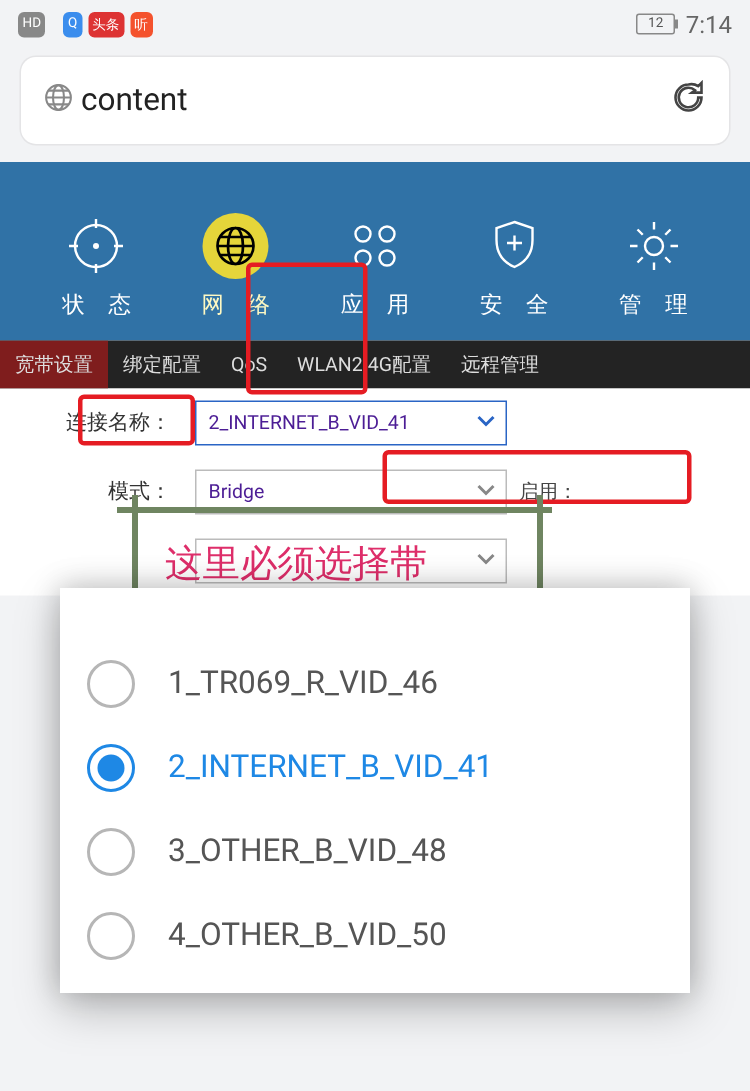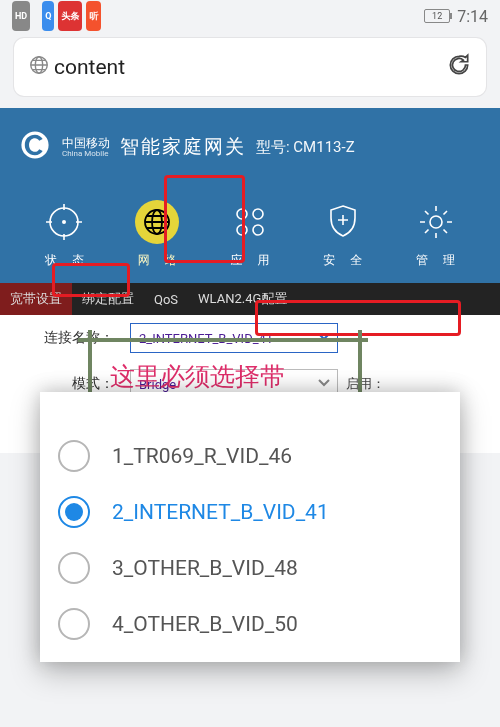--- a/index.html
+++ b/index.html
@@ -1,38 +1,38 @@
 <!DOCTYPE html>
 <html><head>
 <meta charset="utf-8">
 <style>
 html,body{margin:0;padding:0;font-family:-apple-system,BlinkMacSystemFont,"Segoe UI",Roboto,Arial,sans-serif;background:#f2f3f5;width:500px;height:727px;overflow:hidden;position:relative}
 .status-bar{height:32px;background:#f2f3f5;display:flex;align-items:center;padding:0 12px;font-size:13px;color:#555;justify-content:space-between}
 .status-left,.status-right{display:flex;gap:4px;align-items:center}
 .sb-ico{display:inline-flex;align-items:center;justify-content:center}
-.badge{background:#888;color:#fff;border-radius:4px;padding:0 3px;font-size:9px;font-weight:700;height:30px;display:inline-flex;align-items:center}
+.badge{background:#888;color:#fff;border-radius:4px;padding:0 3px;font-size:9px;font-weight:400;height:17px;display:inline-flex;align-items:center}
 .badge.q{background:#3b8ded}
 .badge.qk{background:#d33}
 .badge.h{background:#f4522d}
 .url-bar{height:58px;background:#fff;border-radius:10px;margin:6px 14px 12px;display:flex;align-items:center;padding:0 14px;gap:4px;box-shadow:0 0 0 1px #e4e4e6}
 .url-icon svg{width:22px;height:22px}
 .url-text{flex:1;font-size:21px;color:#222}
 .reload svg{width:26px;height:26px}
 .router-header{background:#3072a6;color:#fff;padding:20px 18px 0 18px}
 .rh-top{display:flex;align-items:center;gap:10px;padding-bottom:20px}
 .cm-logo svg{width:34px;height:34px}
 .rh-title{font-size:19px;letter-spacing:2px}
 .rh-model{font-size:15px;opacity:.95}
 .tab-bar{display:flex;justify-content:space-between;padding:14px 0 14px;position:relative}
 .tab{flex:1;display:flex;flex-direction:column;align-items:center;gap:8px}
 .tab-icon{width:44px;height:44px;display:flex;align-items:center;justify-content:center}
 .tab-icon.active{background:#e5d53a;border-radius:50%}
 .tab-icon svg{width:44px;height:44px}
 .tab-icon.active svg{width:30px;height:30px}
-.tab-label{font-size:12px;letter-spacing:6px;color:#fff;text-indent:6px}
+.tab-label{font-size:15px;letter-spacing:6px;color:#fff;text-indent:6px}
 .tab.active .tab-label{color:#fef9c3}
 .hi-box1{position:absolute;left:164px;top:175px;width:75px;height:82px;border:3px solid #e51c23;border-radius:4px;pointer-events:none}
 .hi-box2{position:absolute;left:52px;top:263px;width:72px;height:28px;border:3px solid #e51c23;border-radius:4px;pointer-events:none}
 .hi-box3{position:absolute;left:255px;top:300px;width:200px;height:30px;border:3px solid #e51c23;border-radius:4px;pointer-events:none}
 .subtab-bar{background:#232323;color:#eee;display:flex;font-size:13px;height:32px;align-items:stretch;overflow:hidden}
 .subtab{padding:0 10px;display:flex;align-items:center;white-space:nowrap;color:#ddd}
 .subtab.sel{background:#7f1d1d}
 .config-area{background:#fff}
 .config-row{display:flex;align-items:center;height:46px;font-size:14px;color:#333}
 .config-label{width:130px;padding-left:40px;text-align:right;padding-right:16px;box-sizing:border-box}
@@ -95,31 +95,20 @@
         <ellipse cx="12" cy="12" rx="4" ry="9" fill="none" stroke="#888" stroke-width="1.5"></ellipse>
         <path d="M3 12h18M4.5 7h15M4.5 17h15" stroke="#888" stroke-width="1.5"></path>
       </svg></span>
   <span class="url-text">content</span>
   <span class="reload"><svg viewBox="0 0 24 24">
         <path d="M12 4a8 8 0 108 8h-2a6 6 0 11-2-4.5L14 9h6V3l-2 2a8 8 0 00-6-1z" fill="none" stroke="#444" stroke-width="1.6"></path>
       </svg></span>
 </div>
 
 <div class="router-header">
-  <div class="rh-top">
-    <span class="cm-logo"><svg viewBox="0 0 40 40">
-          <path d="M20 4a16 16 0 100 32 16 16 0 000-32zm0 4c4 0 7 2 9 5l-4 2c-1-2-3-3-5-3-4 0-7 3-7 8s3 8 7 8c2 0 4-1 5-3l4 2c-2 3-5 5-9 5-7 0-12-5-12-12S13 8 20 8z" fill="#fff"></path>
-        </svg></span>
-    <div>
-      <div style="font-size:12px;line-height:1"><span>中国移动</span></div>
-      <div style="font-size:8px;opacity:.8"><span>China Mobile</span></div>
-    </div>
-    <span class="rh-title">智能家庭网关</span>
-    <span class="rh-model">型号: CM113-Z</span>
-  </div>
   <div class="tab-bar">
     <div class="tab">
       <span class="tab-icon">
           <svg viewBox="0 0 44 44">
             <circle cx="22" cy="22" r="14" fill="none" stroke="#fff" stroke-width="1.6"></circle>
             <circle cx="22" cy="22" r="2" fill="#fff"></circle>
             <path d="M22 4v6M22 34v6M4 22h6M34 22h6" stroke="#fff" stroke-width="1.6"></path>
           </svg>
         </span>
       <span class="tab-label">状 态</span>
@@ -164,20 +153,21 @@
       <span class="tab-label">管 理</span>
     </div>
   </div>
 </div>
 
 <div class="subtab-bar">
   <div class="subtab sel">宽带设置</div>
   <div class="subtab">绑定配置</div>
   <div class="subtab">QoS</div>
   <div class="subtab">WLAN2.4G配置</div>
+  <div class="subtab">远程管理</div>
 </div>
 
 <div class="config-area">
   <div class="config-row">
     <div class="config-label">连接名称：</div>
     <div class="select blue">
       <span>2_INTERNET_B_VID_41</span>
       <span class="chev"><svg viewBox="0 0 14 14">
             <path d="M2 4l5 5 5-5" fill="none" stroke="#888" stroke-width="2"></path>
           </svg></span>

